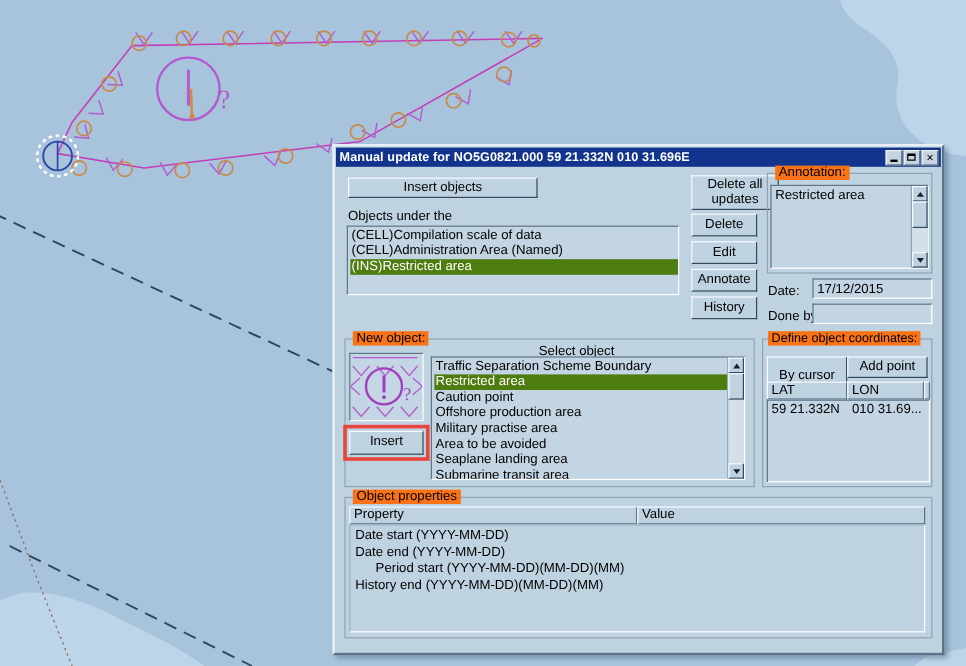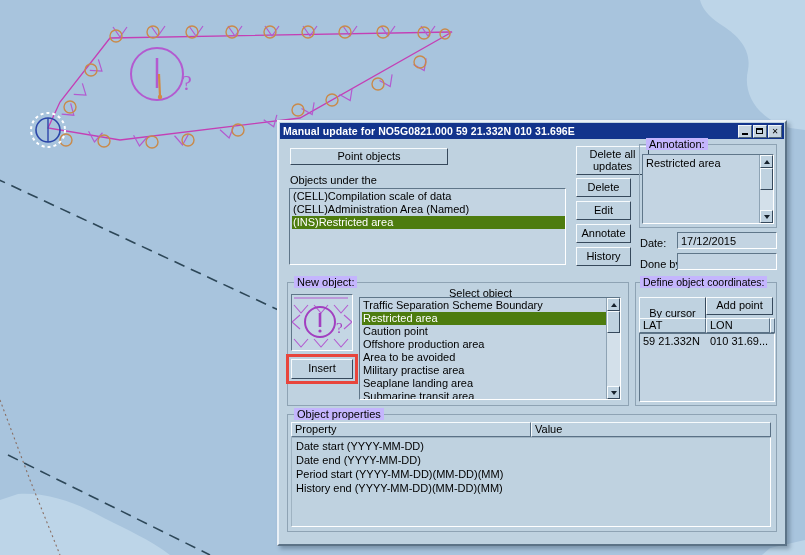--- a/index.html
+++ b/index.html
@@ -129,21 +129,21 @@
   
   .group {
     position: absolute;
     border: 1px solid #8ea3b4;
     box-sizing: border-box;
   }
   .group > .grp-label {
     position: absolute;
     top: -7px;
     left: 6px;
-    background: #c4b5fd;
+    background: #f97316;
     padding: 0 3px;
     font-size: 11px;
     white-space: nowrap;
   }
 
   .lbl { position: absolute; font-size: 11px; white-space: nowrap; }
 
   
   .listbox {
     position: absolute;
@@ -397,26 +397,26 @@
           <span class="gl-min"></span>
         </span>
         <span class="winbtn">
           <span class="gl-max"></span>
         </span>
         <span class="winbtn">✕</span>
       </span>
     </div>
 
     <div class="btn" style="left:11px; top:26px; width:158px; height:17px;">
-      <span>Point objects</span>
+      <span>Insert objects</span>
     </div>
 
     <div class="lbl" style="left:11px; top:52px;">Objects under the</div>
 
-    <div class="listbox" style="left:10px; top:66px; width:277px; height:77px;">
+    <div class="listbox" style="left:10px; top:66px; width:277px; height:58px;">
       <div class="inner">
         <div class="row">(CELL)Compilation scale of data</div>
         <div class="row">(CELL)Administration Area (Named)</div>
         <div class="row sel">(INS)Restricted area</div>
       </div>
     </div>
 
     <div class="btn" style="left:297px; top:24px; width:73px; height:29px; flex-direction:column;">
       <span style="white-space:normal; width:52px;">Delete all updates</span>
     </div>
@@ -490,22 +490,22 @@
       <span>Insert</span>
     </div>
     <div class="redbox" style="left:7px; top:232px; width:72px; height:30px;"></div>
 
     <div class="listbox" style="left:80px; top:175px; width:262px; height:103px;">
       <div class="inner" style="width:246px;">
         <div class="row">Traffic Separation Scheme  Boundary</div>
         <div class="row sel">Restricted area</div>
         <div class="row">Caution point</div>
         <div class="row">Offshore production area</div>
+        <div class="row">Military practise area</div>
         <div class="row">Area to be avoided</div>
-        <div class="row">Military practise area</div>
         <div class="row">Seaplane landing area</div>
         <div class="row">Submarine transit area</div>
 
       </div>
       <div class="vsb" style="right:0; top:0; bottom:0; width:14px;">
         <div class="arrow up">
             <i></i>
           </div>
         <div class="track" style="top:13px; bottom:13px;"></div>
         <div class="thumb" style="top:13px; height:22px;"></div>
@@ -548,21 +548,21 @@
                 border-top:1px solid #9fb3c2; border-left:1px solid #9fb3c2;
                 background:#bfd2e0;">
       <div style="position:relative; height:14px;">
         <span class="txtcell" style="left:4px; top:2px;">Date start (YYYY-MM-DD)</span>
         <span class="txtcell" style="left:244px; top:2px;"></span>
       </div>
       <div style="position:relative; height:14px;">
         <span class="txtcell" style="left:4px; top:2px;">Date end (YYYY-MM-DD)</span>
         <span class="txtcell" style="left:244px; top:2px;"></span>
       </div>
-      <div style="position:relative; height:14px;">
+      <div style="position:relative; height:14px;margin-left:17px;">
         <span class="txtcell" style="left:4px; top:2px;">Period start (YYYY-MM-DD)(MM-DD)(MM)</span>
         <span class="txtcell" style="left:244px; top:2px;"></span>
       </div>
       <div style="position:relative; height:14px;">
         <span class="txtcell" style="left:4px; top:2px;">History end (YYYY-MM-DD)(MM-DD)(MM)</span>
         <span class="txtcell" style="left:244px; top:2px;"></span>
       </div>
     </div>
 
   </div>

